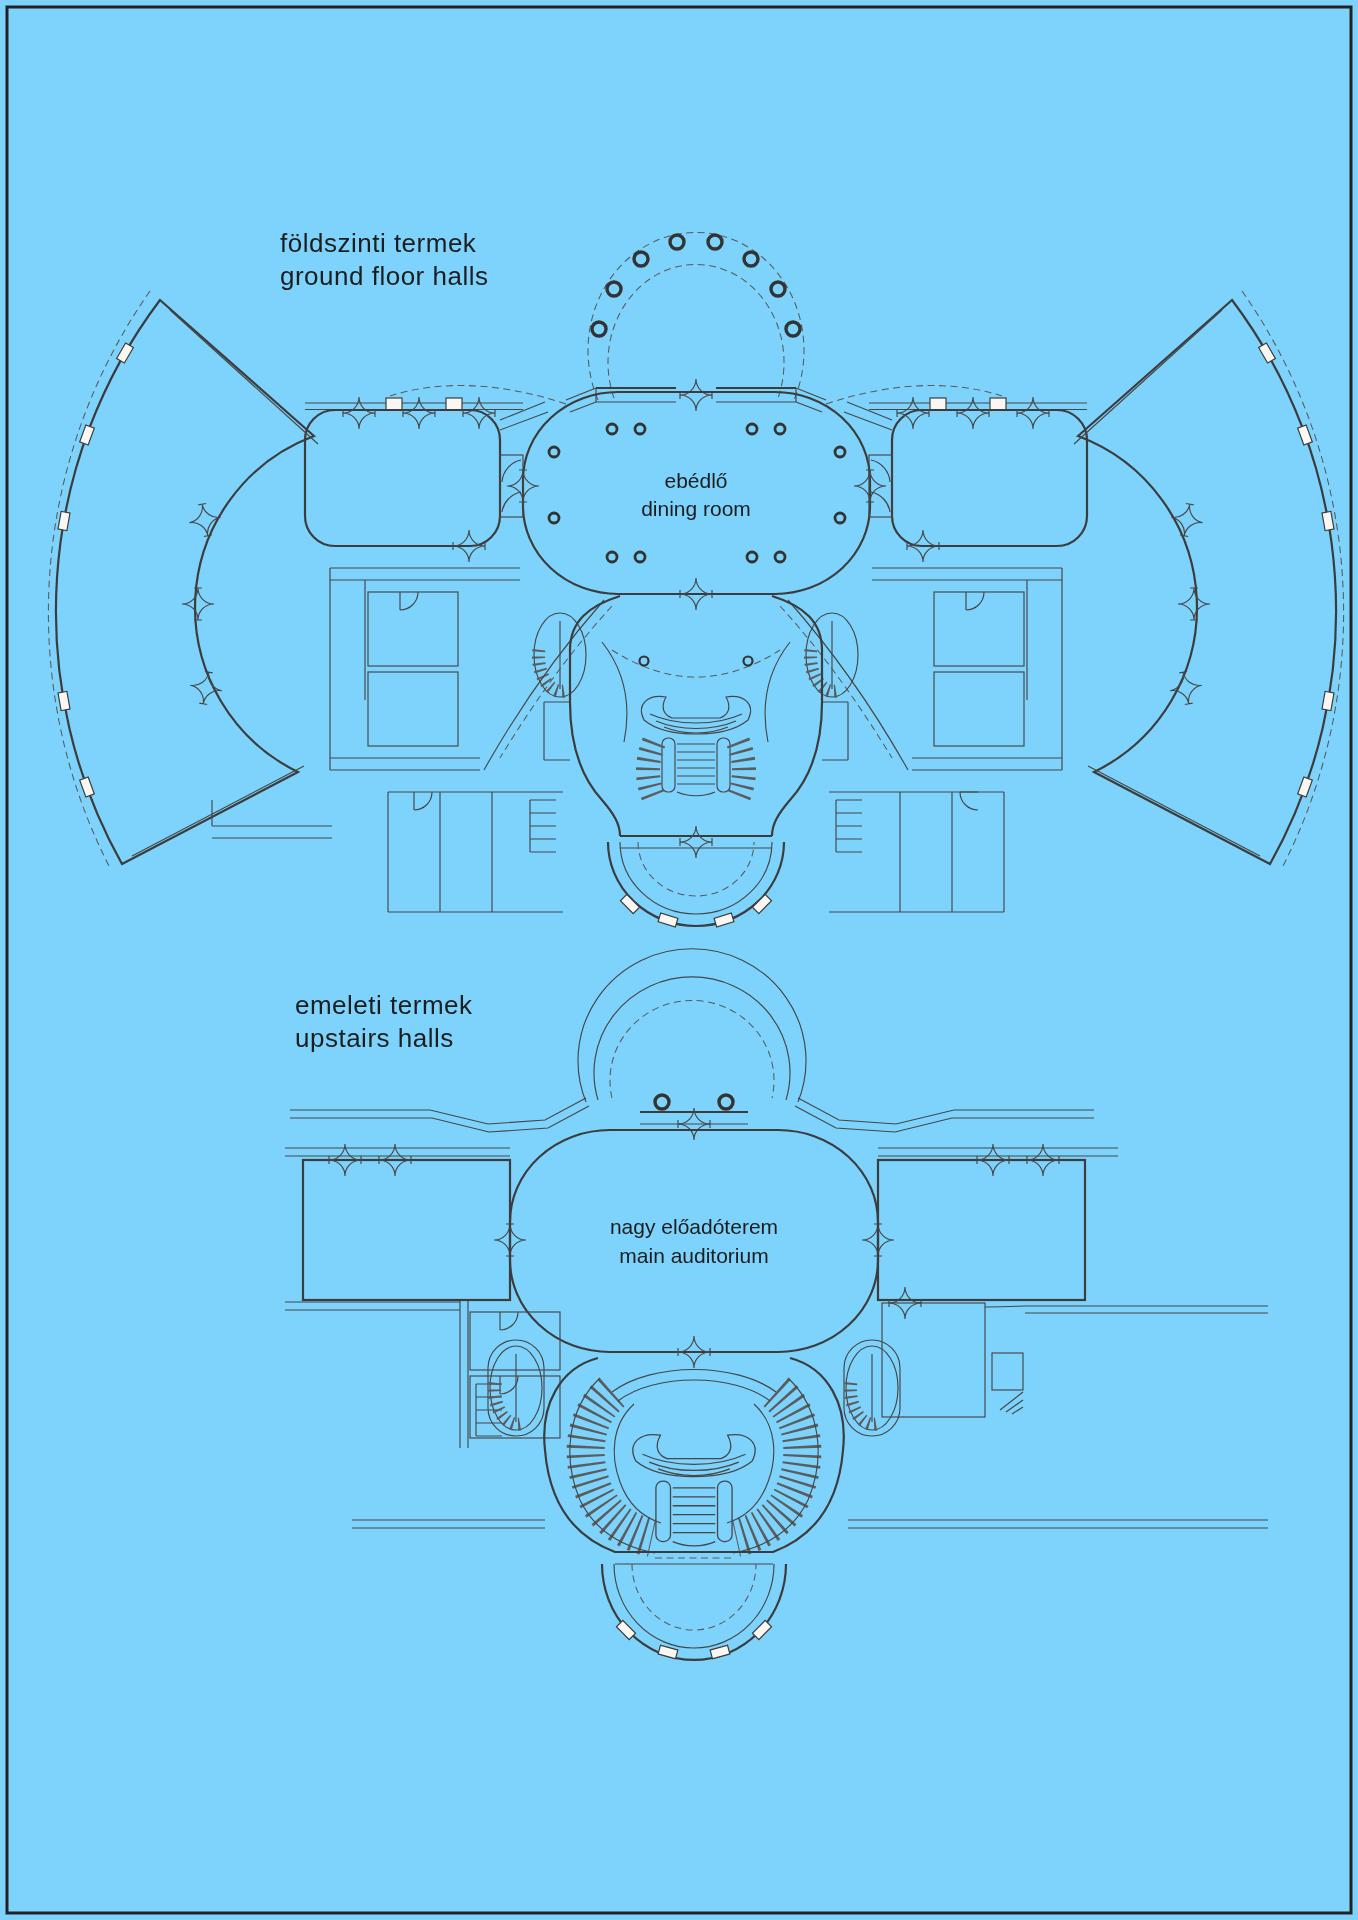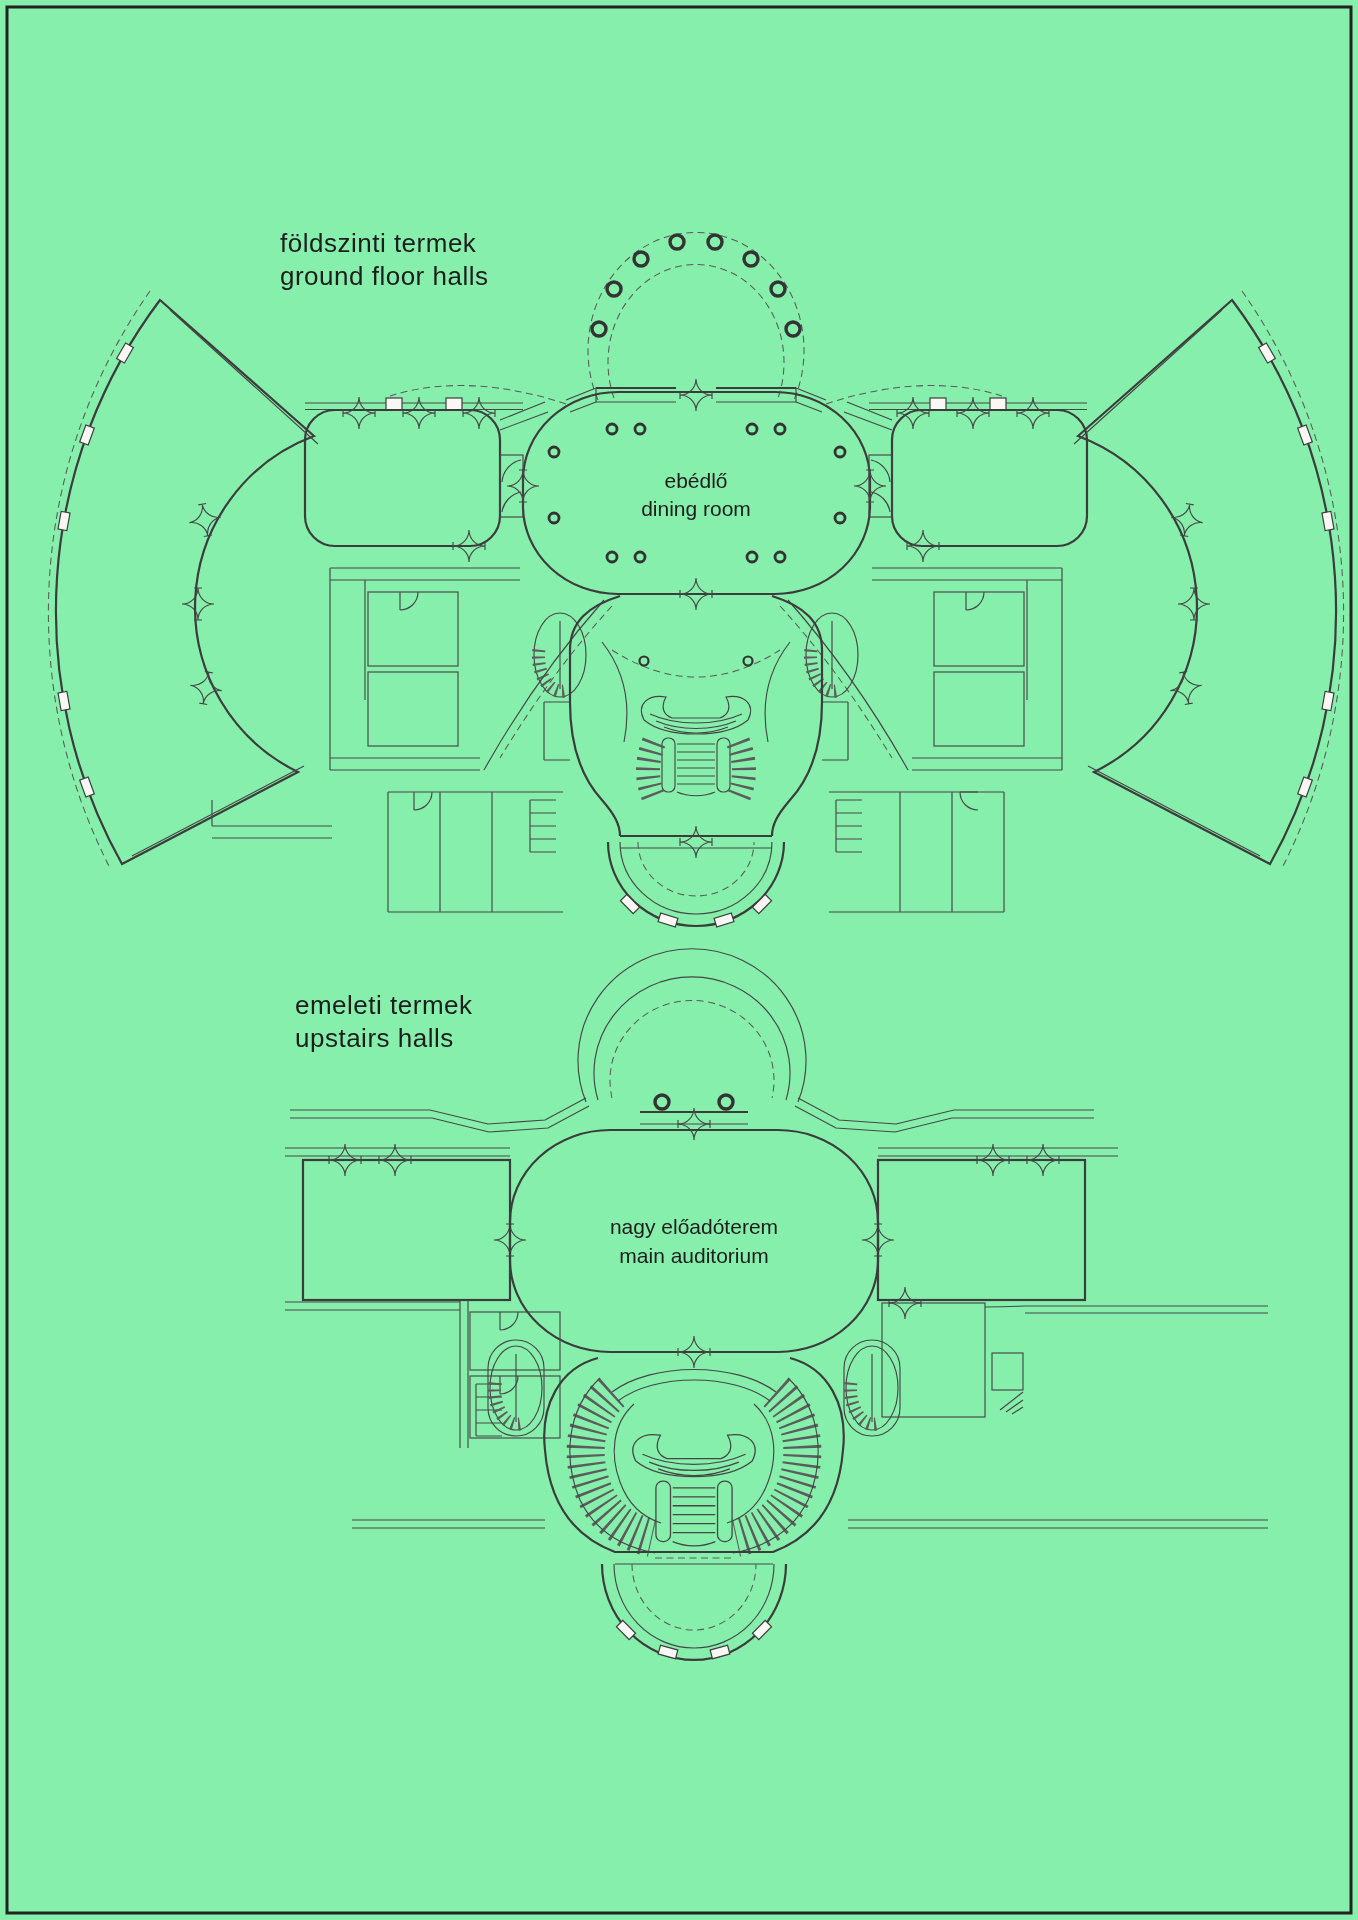--- a/index.html
+++ b/index.html
@@ -1,16 +1,16 @@
 <!DOCTYPE html>
 <html><head>
 <meta charset="utf-8">
 <style>
   html,body{margin:0;padding:0;background:#d8d8d4;}
-  #page{position:relative;width:1358px;height:1920px;background:#86efac;overflow:hidden;
+  #page{position:relative;width:1358px;height:1920px;background:#7dd3fc;overflow:hidden;
         font-family:"Liberation Sans", sans-serif;}
   svg{display:block;position:absolute;left:0;top:0;}
   
   .w   {fill:none;stroke:#3c3c3c;stroke-width:2.2px;}
   .t   {fill:none;stroke:#464646;stroke-width:1.15px;}
   .dsh {fill:none;stroke:#5a5a5a;stroke-width:1.05px;stroke-dasharray:7 4.5;}
   .cr  {fill:none;stroke:#333;stroke-width:3.4px;}
   .crs {fill:none;stroke:#333;stroke-width:2.8px;}
   .crt {fill:none;stroke:#333;stroke-width:2.2px;}
   .tick{fill:#f8f7f3;stroke:#3c3c3c;stroke-width:1.2px;}

